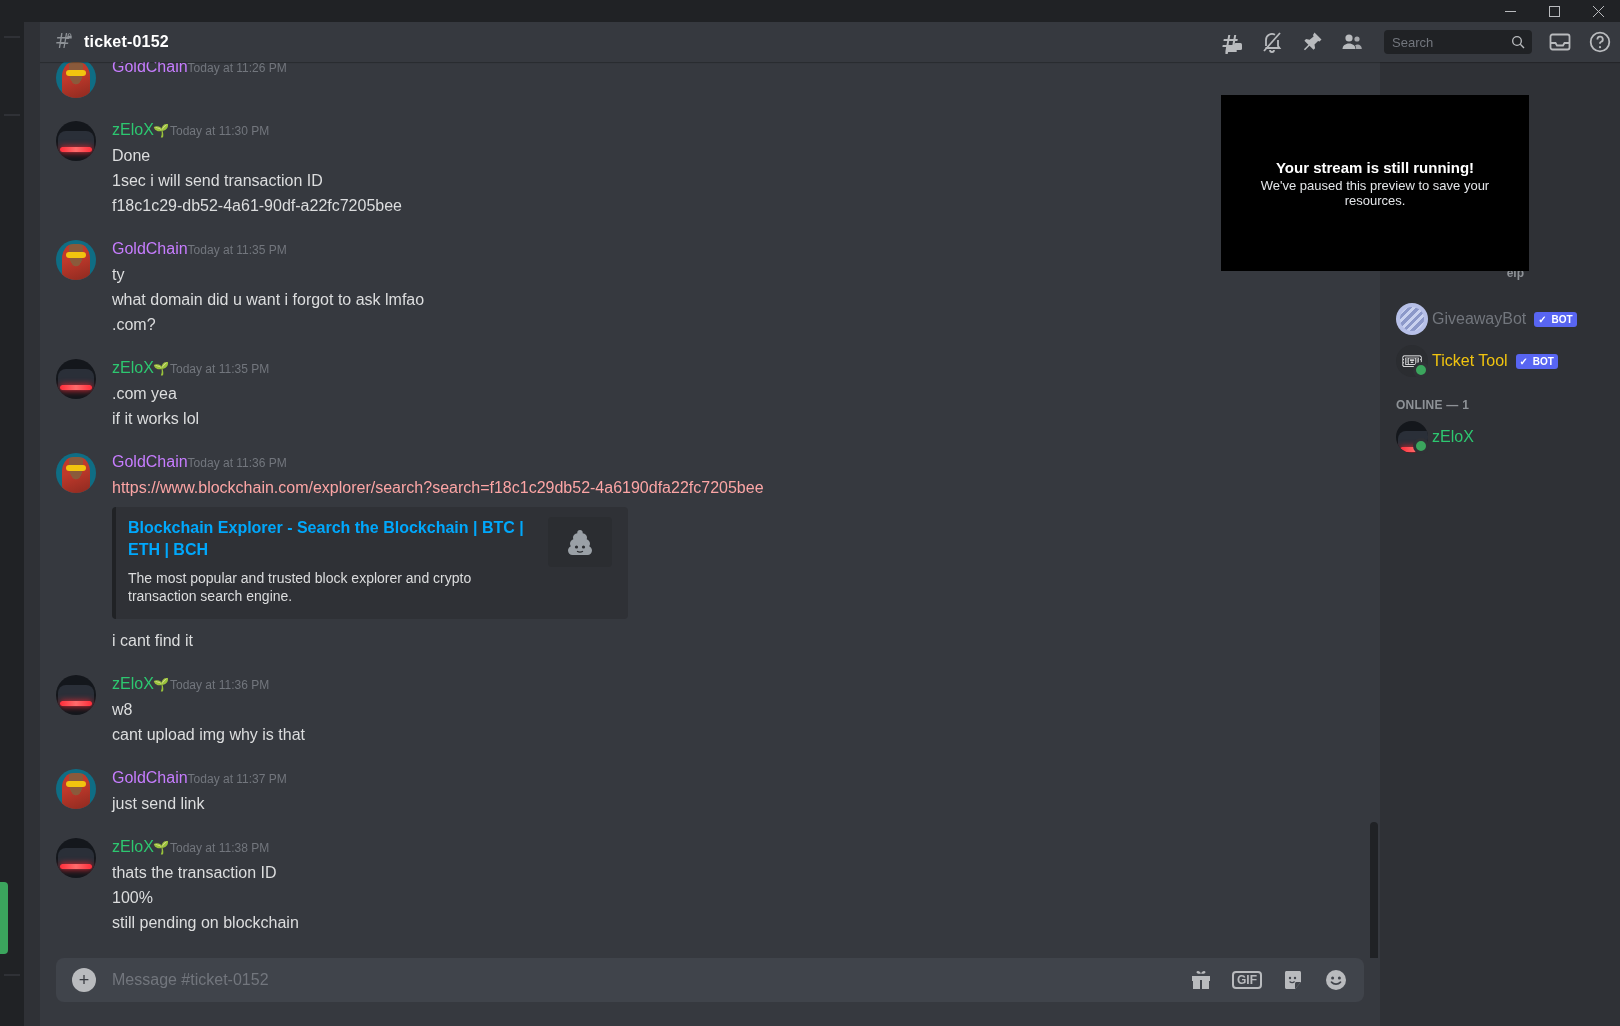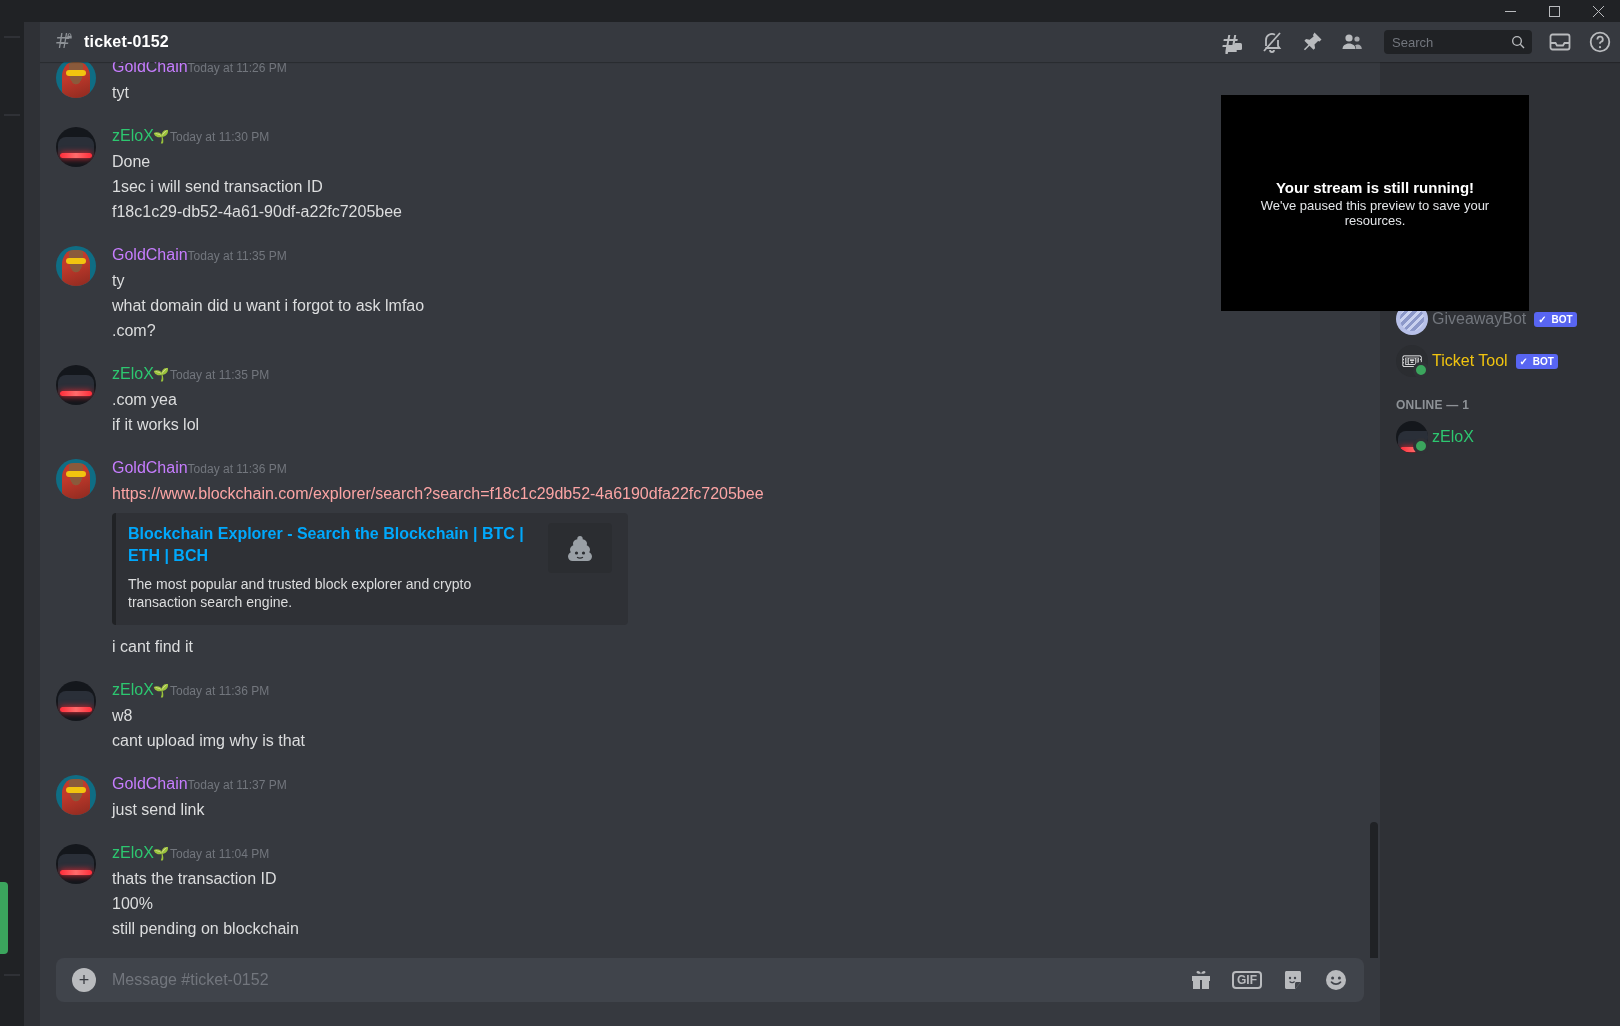--- a/index.html
+++ b/index.html
@@ -261,21 +261,21 @@
     margin-left: 4px; vertical-align: middle;
   }
   .partial-header {
     color: #8e9297; font-size: 12px; font-weight: bold;
     position: absolute; right: 96px; top: 204px;
   }
 
   
   .stream-overlay {
     position: absolute; left: 1181px; top: 73px;
-    width: 308px; height: 216px;
+    width: 308px; height: 176px;
     background: #000; z-index: 50;
     display: flex; flex-direction: column;
     align-items: center; justify-content: center;
     text-align: center; padding: 0 12px;
   }
   .so-title { color: #fff; font-size: 15px; font-weight: bold; }
   .so-sub { color: #e3e5e8; font-size: 13px; margin-top: 2px; }
 </style>
 </head>
 <body>
@@ -378,21 +378,20 @@
       <div class="msgs-wrap">
         <div class="msgs">
 
           <div class="msg first" style="margin-top:-8px;">
             <div class="avatar av-gold"></div>
             <div class="msg-body">
               <div class="msg-head">
                 <span class="author gold">GoldChain</span>
                 <span class="timestamp">Today at 11:26 PM</span>
               </div>
-              <div class="line">tyt</div>
             </div>
           </div>
 
           <div class="msg">
             <div class="avatar av-zelox"></div>
             <div class="msg-body">
               <div class="msg-head">
                 <span class="author zelox">zEloX</span>
                 <span class="badge-emoji">🌱</span>
                 <span class="timestamp">Today at 11:30 PM</span>
@@ -478,21 +477,21 @@
               <div class="line">just send link</div>
             </div>
           </div>
 
           <div class="msg">
             <div class="avatar av-zelox"></div>
             <div class="msg-body">
               <div class="msg-head">
                 <span class="author zelox">zEloX</span>
                 <span class="badge-emoji">🌱</span>
-                <span class="timestamp">Today at 11:04 PM</span>
+                <span class="timestamp">Today at 11:38 PM</span>
               </div>
               <div class="line">thats the transaction ID</div>
               <div class="line">100%</div>
               <div class="line">still pending on blockchain</div>
             </div>
           </div>
 
           <div class="msg-scroll">
             <div class="msg-scroll-thumb"></div>
           </div>

